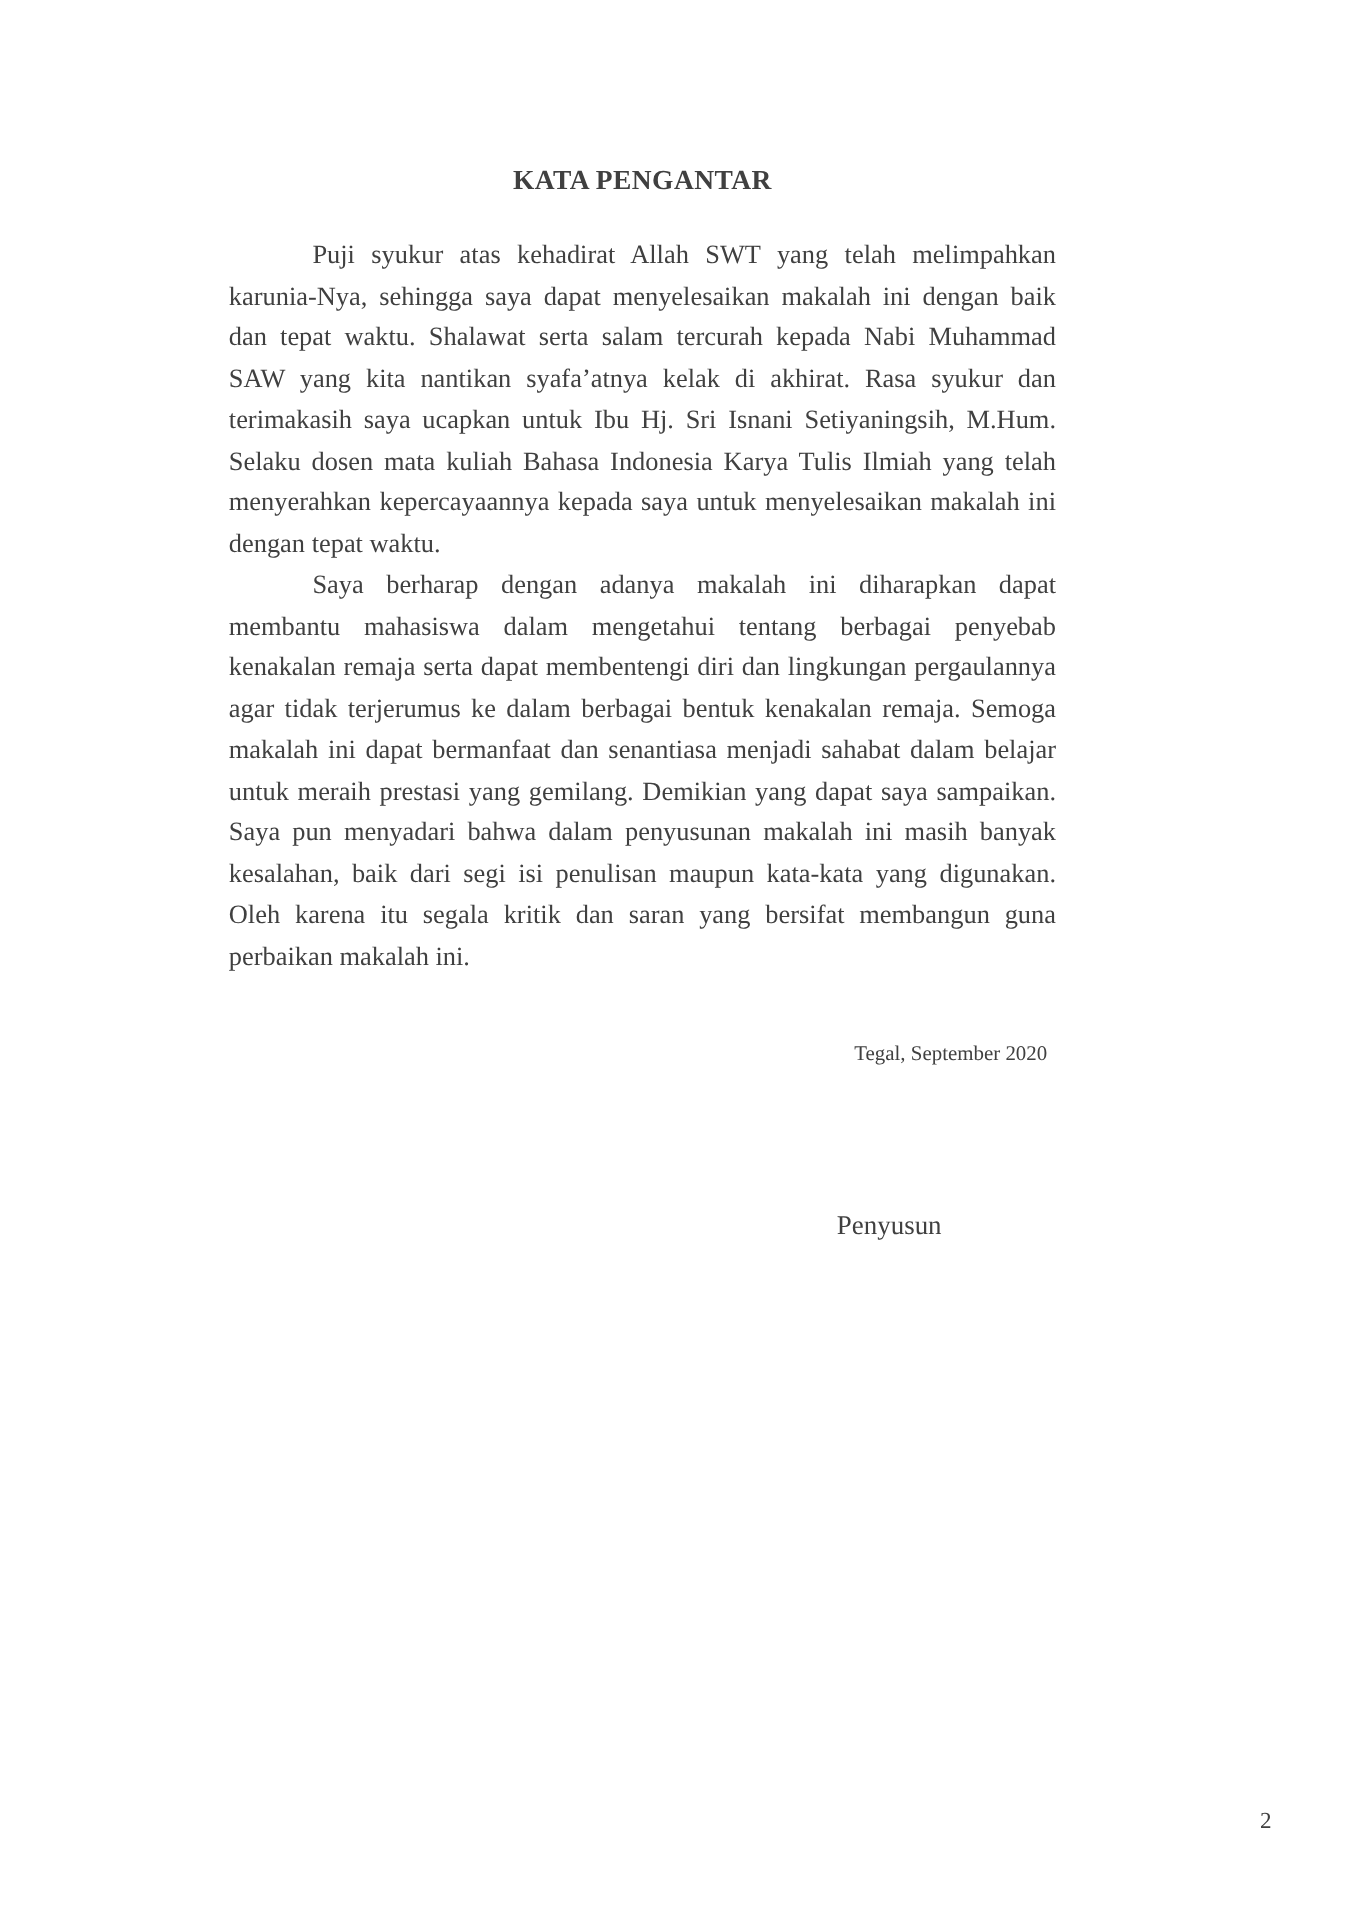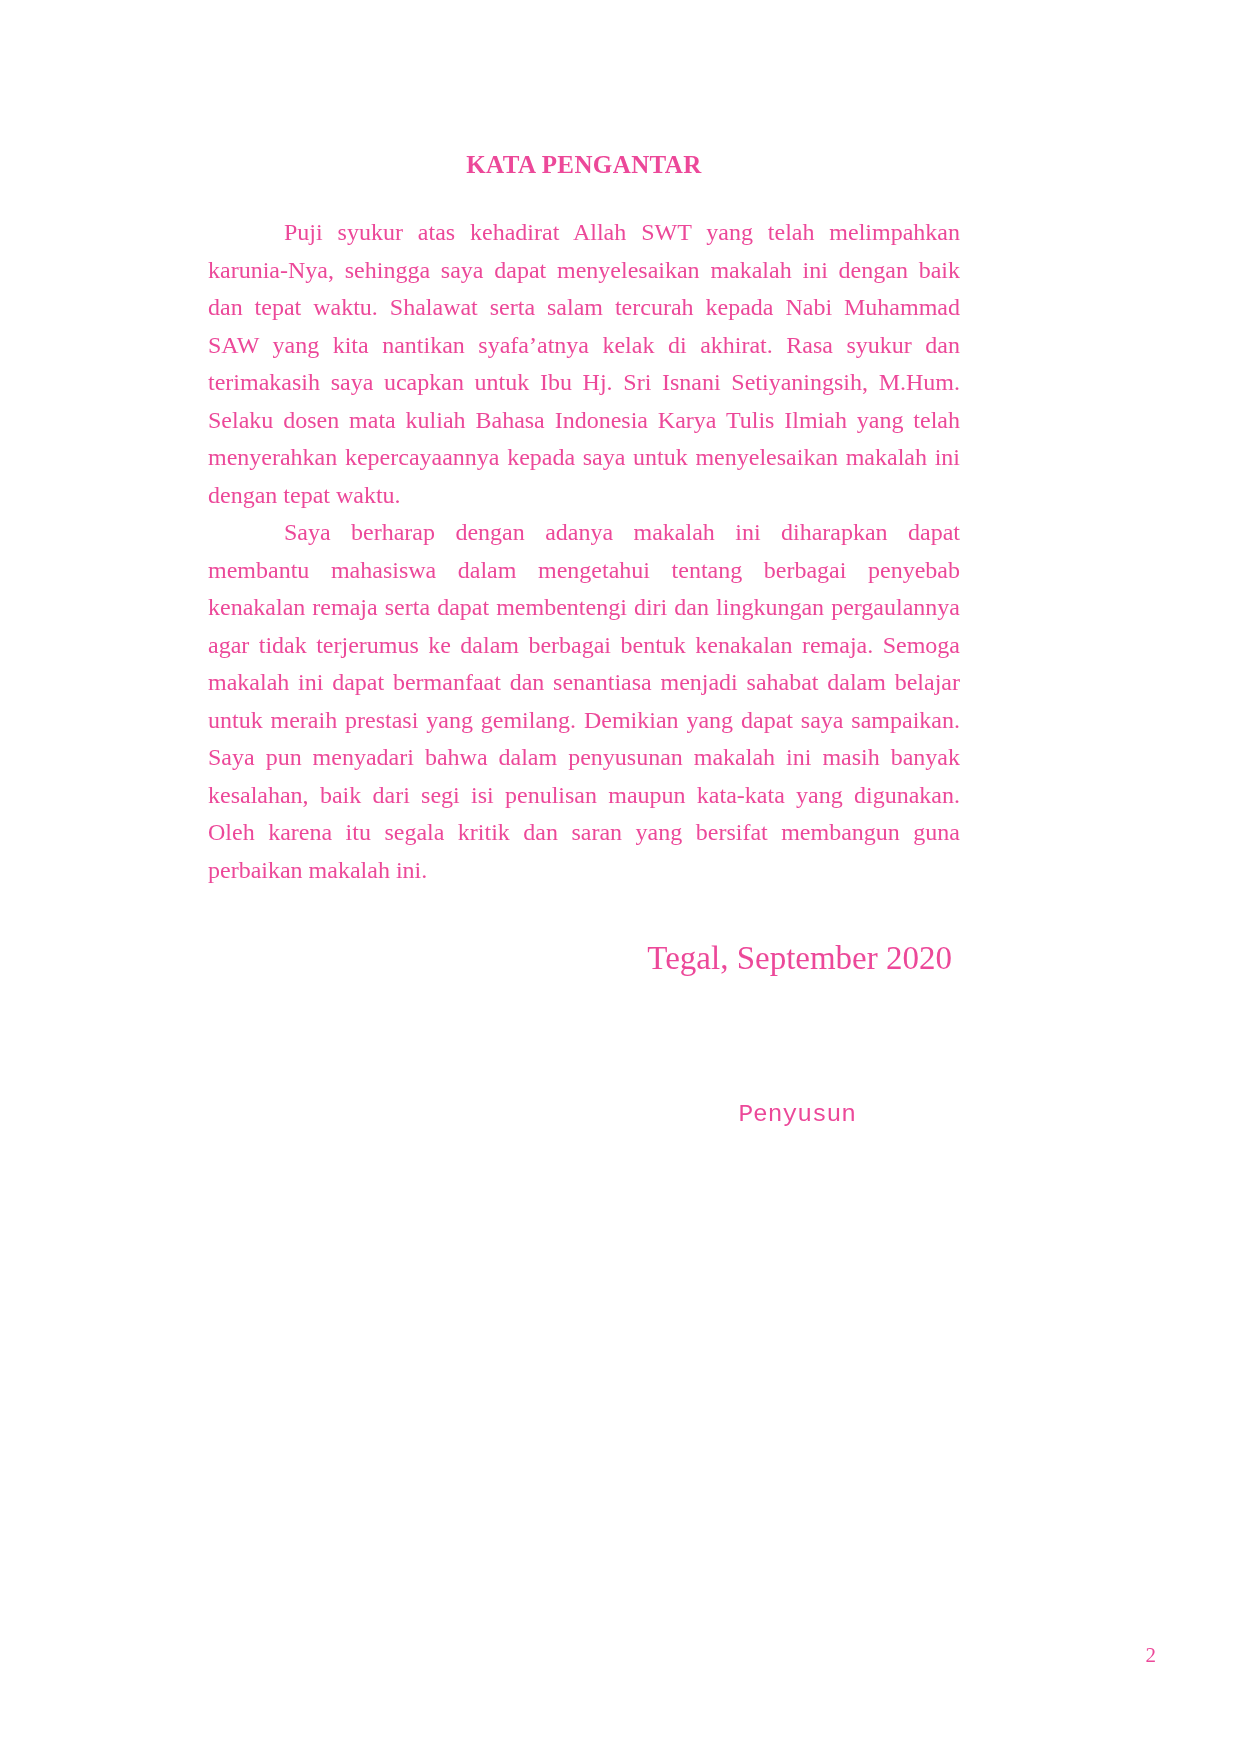--- a/index.html
+++ b/index.html
@@ -8,21 +8,21 @@
     background: #ffffff;
   }
   .page {
     position: relative;
     width: 1240px;
     height: 1754px;
     background: #ffffff;
     margin: 0 auto;
     overflow: hidden;
     font-family: "Liberation Serif", "DejaVu Serif", serif;
-    color: #ec4899;
+    color: #404040;
   }
   .content {
     position: absolute;
     left: 208px;
     top: 150px;
     width: 752px;
   }
   .doc-title {
     text-align: center;
     font-weight: bold;
@@ -44,35 +44,34 @@
     margin-top: 0px;
   }
   .signature-block {
     position: absolute;
     left: 208px;
     top: 940px;
     width: 752px;
   }
   .sig-line {
     text-align: right;
-    font-size: 33px;
+    font-size: 19px;
     line-height: 37.5px;
     margin: 0;
     padding-right: 8px;
   }
   .sig-spacer {
     height: 118px;
   }
   .sig-name {
     text-align: right;
     font-size: 24.5px;
     line-height: 37.5px;
     margin: 0;
     padding-right: 104px;
-    font-family: Liberation Mono, monospace;
   }
   .page-number {
     position: absolute;
     right: 84px;
     bottom: 88px;
     font-size: 21px;
     line-height: 1;
   }
 </style>
 </head>

